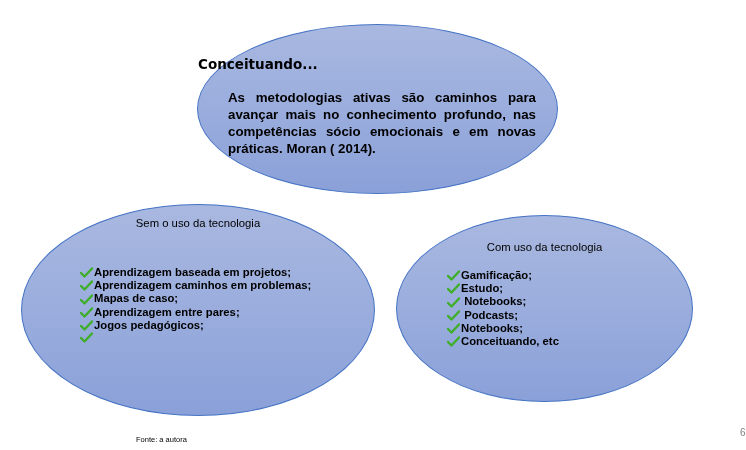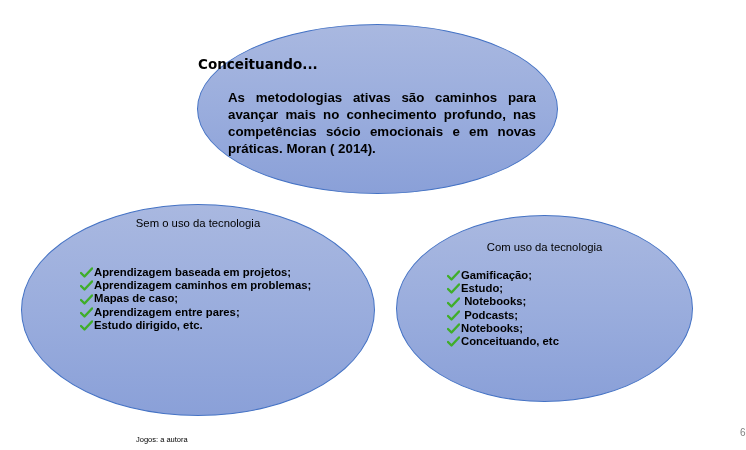--- a/index.html
+++ b/index.html
@@ -84,21 +84,26 @@
     <li>
         <svg class="check" viewBox="0 0 13 11">
           <path d="M1 6 L4.5 9.5 L12 1.5" fill="none" stroke="#3fae29" stroke-width="2.4" stroke-linecap="round" stroke-linejoin="round"></path>
         </svg>
         <span>Aprendizagem entre pares;</span>
       </li>
     <li>
         <svg class="check" viewBox="0 0 13 11">
           <path d="M1 6 L4.5 9.5 L12 1.5" fill="none" stroke="#3fae29" stroke-width="2.4" stroke-linecap="round" stroke-linejoin="round"></path>
         </svg>
-        <span>Estudo dirigido, etc.</span>
+        <span>Jogos pedagógicos;</span>
+      </li>
+    <li>
+        <svg class="check" viewBox="0 0 13 11">
+          <path d="M1 6 L4.5 9.5 L12 1.5" fill="none" stroke="#3fae29" stroke-width="2.4" stroke-linecap="round" stroke-linejoin="round"></path>
+        </svg>
       </li>
   </ul>
 </div>
 
 <div class="ellipse" id="right-ellipse">
   <div class="ell-title">Com uso da tecnologia</div>
   <ul class="list">
     <li>
         <svg class="check" viewBox="0 0 13 11">
           <path d="M1 6 L4.5 9.5 L12 1.5" fill="none" stroke="#3fae29" stroke-width="2.4" stroke-linecap="round" stroke-linejoin="round"></path>
@@ -131,14 +136,14 @@
       </li>
     <li>
         <svg class="check" viewBox="0 0 13 11">
           <path d="M1 6 L4.5 9.5 L12 1.5" fill="none" stroke="#3fae29" stroke-width="2.4" stroke-linecap="round" stroke-linejoin="round"></path>
         </svg>
         <span>Conceituando, etc</span>
       </li>
   </ul>
 </div>
 
-<div class="footnote">Jogos: a autora</div>
+<div class="footnote">Fonte: a autora</div>
 <div class="page-num">6</div>
 
 </body></html>

